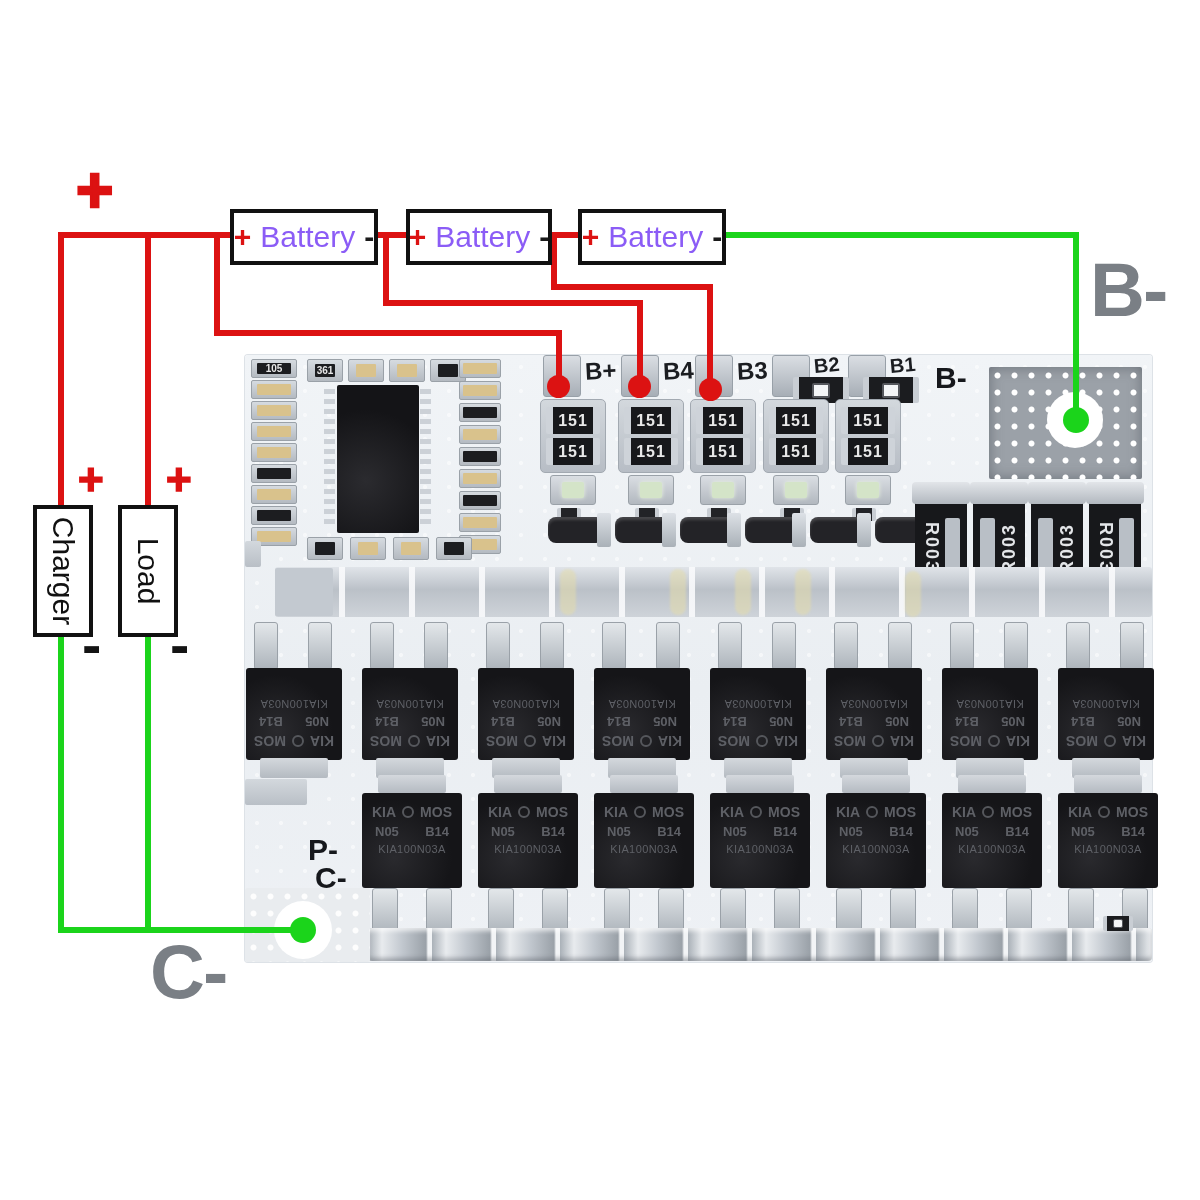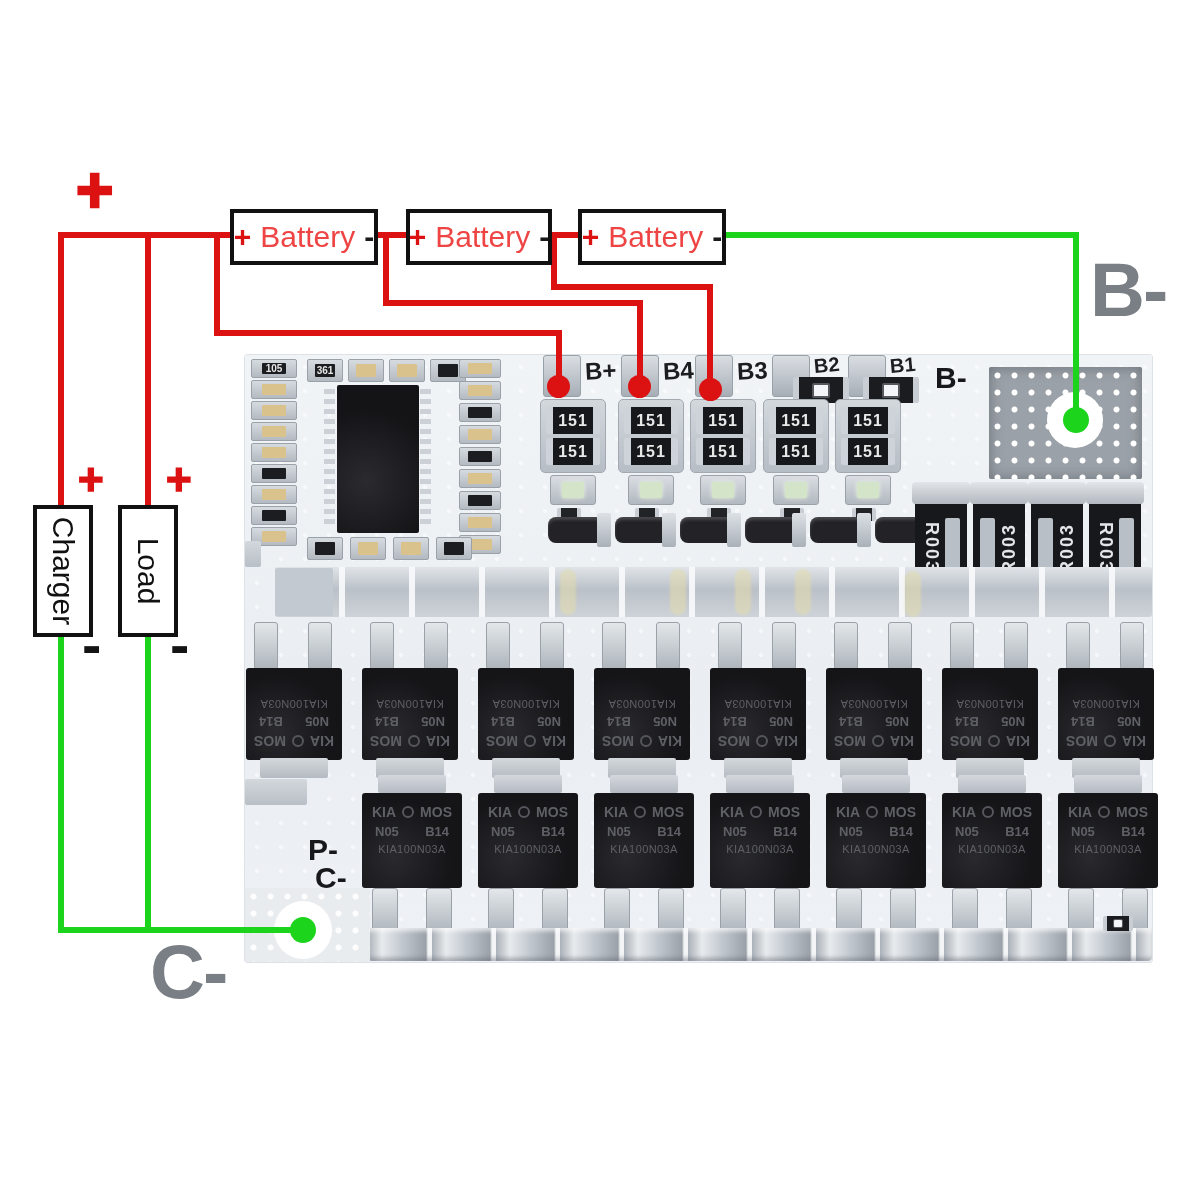--- a/index.html
+++ b/index.html
@@ -14,21 +14,21 @@
             -webkit-text-stroke:2.5px #dc1212;z-index:6;line-height:1}
   .plus-sm{position:absolute;color:#dc1212;font-size:44px;font-weight:bold;
            -webkit-text-stroke:1.5px #dc1212;z-index:6;line-height:1}
   .minus-sm{position:absolute;color:#141414;font-size:58px;font-weight:bold;z-index:6;line-height:1}
   .biglabel{position:absolute;color:#7a7f85;font-size:76px;font-weight:bold;z-index:6;line-height:1;letter-spacing:-2px}
   
   .bbox{position:absolute;top:209px;height:56px;background:#fff;border:4px solid #111;
         box-sizing:border-box;display:flex;align-items:center;justify-content:center;
         gap:9px;z-index:6;font-size:30px}
   .bbox .bp{color:#dc1212;font-weight:bold}
-  .bbox .bl{color:#ef4444}
+  .bbox .bl{color:#8b5cf6}
   .bbox .bm{color:#1a1a1a;font-weight:bold}
   .vbox{position:absolute;top:505px;width:60px;height:132px;background:#fff;border:4px solid #111;
         box-sizing:border-box;z-index:6}
   .vbox span{position:absolute;left:50%;top:50%;transform:translate(-50%,-50%) rotate(90deg);
              white-space:nowrap;font-size:30px;color:#111}
   
   .dot{position:absolute;border-radius:50%;z-index:7}
   .dot.red{width:23px;height:23px;background:#dc1212}
   .dot.grn{width:26px;height:26px;background:#1bd41b}
   .holewhite{position:absolute;background:#fff;border-radius:50%;z-index:4}
@@ -37,21 +37,21 @@
          background:linear-gradient(180deg,#f1f4f7 0%,#eaeef2 55%,#eef1f5 100%);
          border-radius:3px;box-shadow:0 0 0 1px #dde2e7}
   #board .vias{position:absolute;left:0;top:0;width:907px;height:607px;opacity:.55;
          background-image:radial-gradient(circle,rgba(255,255,255,.95) 1.7px,rgba(255,255,255,0) 2.4px);
          background-size:24px 24px}
   .dotgrid{background-image:radial-gradient(circle,#fff 2.6px,rgba(255,255,255,0) 3.4px);
            background-size:17px 17px}
   
   .chip{width:46px;height:19px;background:linear-gradient(#d6dbe0,#b4bac1);border:1px solid #9aa1a8;
         border-radius:2px;display:flex;align-items:center;justify-content:center;box-sizing:border-box}
-  .chip .core{width:24px;height:11px;background:#d9c28c;border-radius:1px;display:flex;
+  .chip .core{width:34px;height:11px;background:#d9c28c;border-radius:1px;display:flex;
               align-items:center;justify-content:center;font-size:10px;color:#e6e6e6;font-weight:bold}
   .chip.dark .core{background:#1c1d20}
   .chip.h{width:36px;height:23px}
   .chip.h .core{width:20px;height:13px}
   .col{position:absolute;display:flex;flex-direction:column;gap:2px}
   .rowf{position:absolute;display:flex;flex-direction:row;gap:5px}
   #icbody{position:absolute;left:92px;top:30px;width:82px;height:148px;border-radius:2px;
           background:radial-gradient(circle at 35% 65%,#2b2b2f,#141417 65%)}
   .pins{position:absolute;top:34px;width:11px;height:140px;
         background:repeating-linear-gradient(180deg,#ccd1d7 0 5px,rgba(0,0,0,0) 5px 10px)}

